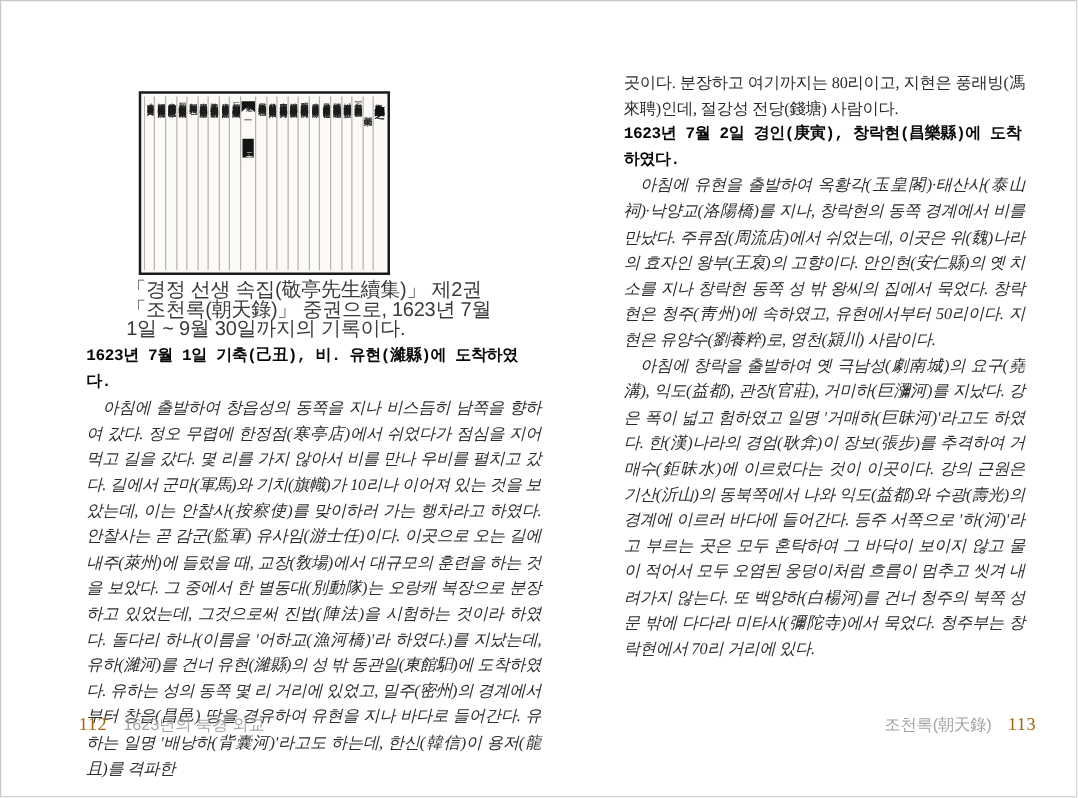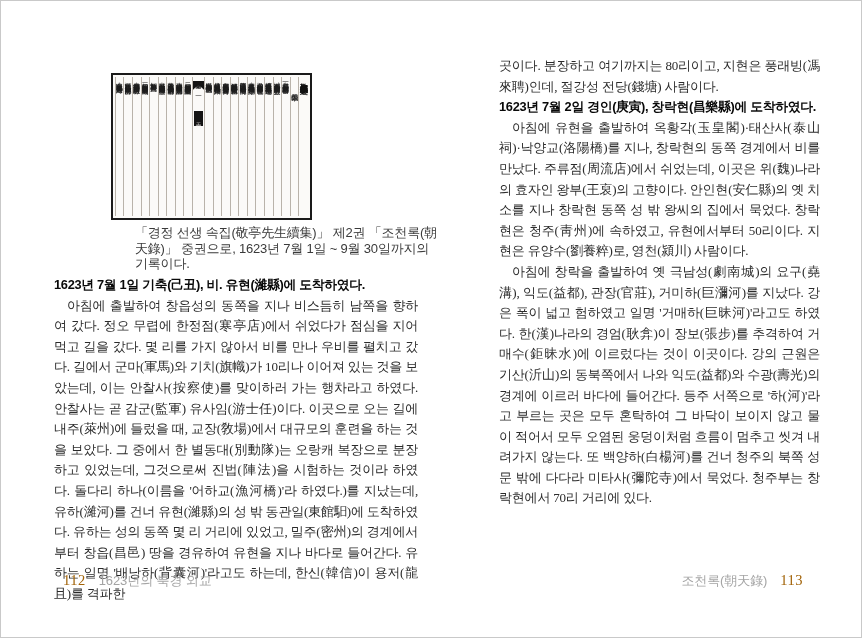--- a/index.html
+++ b/index.html
@@ -36,40 +36,40 @@
   .fold-num{font-size:6.5px;color:#1d1d1d;}
   .fold-leaf{
     margin-top:10px;width:9px;height:15px;background:#141414;color:#f4f2ee;
     writing-mode:vertical-rl;text-orientation:upright;font-size:5.5px;line-height:9px;
     display:flex;align-items:center;justify-content:center;
   }
   
   .fig-caption{
     position:absolute;left:100px;top:224px;width:303px;
     font-family:"Liberation Sans", sans-serif;
-    font-size:13px;line-height:15.6px;color:#3a3a3a;letter-spacing:-0.2px;margin-left:34px;
+    font-size:16px;line-height:15.6px;color:#3a3a3a;letter-spacing:-0.2px;
   }
   
   .body-col{position:absolute;box-sizing:border-box;}
-  .body-left{left:53px;top:274px;width:364px;}
+  .body-left{left:68px;top:274px;width:364px;}
   .body-right{left:498px;top:55px;width:321px;}
   .entry-heading{
-    margin:0;font-family:Liberation Sans, sans-serif;
+    margin:0;font-family:Liberation Mono, monospace;
     font-size:12.8px;line-height:20.6px;font-weight:bold;color:#090909;
     letter-spacing:-0.3px;
   }
   .para{
     margin:0;font-size:13px;line-height:20.6px;text-align:justify;
     letter-spacing:-0.2px;color:#2b2b2b;
   }
-  .para.indent{text-indent:13px;}
+  .para.indent{text-indent:13px;font-style:italic;}
   
   .footer{position:absolute;top:570px;white-space:nowrap;}
   .footer-left{left:62px;}
-  .footer-right{right:58px;text-align:right;}
+  .footer-right{right:32px;text-align:right;}
   .pagenum{font-family:"Liberation Serif", serif;font-size:14.5px;color:#a16207;letter-spacing:0.5px;}
   .seclabel{font-family:"Liberation Sans", sans-serif;font-size:13px;color:#a4a4a4;letter-spacing:-0.1px;}
   .footer-left .seclabel{margin-left:9px;}
   .footer-right .seclabel{margin-right:9px;}
 </style>
 </head>
 <body>
 
 <div class="canvas">
 

